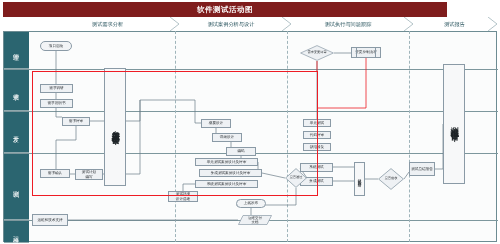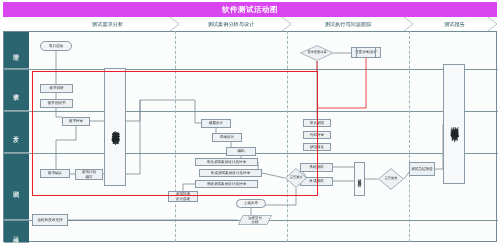--- a/index.html
+++ b/index.html
@@ -1,22 +1,22 @@
 <!DOCTYPE html>
 <html><head>
 <meta charset="utf-8">
 <style>
   html,body{margin:0;padding:0;background:#ffffff;}
   body{font-family:"DejaVu Sans","Liberation Sans",sans-serif;}
 
   #root{position:relative;width:500px;height:244px;overflow:hidden;background:#fff;}
 
   
-  .titlebar{position:absolute;left:3px;top:2px;width:494px;height:15px;
-    background:#d946ef;display:flex;align-items:center;justify-content:center;}
+  .titlebar{position:absolute;left:3px;top:2px;width:444px;height:15px;
+    background:#7f1d1d;display:flex;align-items:center;justify-content:center;}
   .titlebar .t{color:#fff;font-size:7.5px;letter-spacing:.5px;font-weight:bold;}
 
   
   .phasebar{position:absolute;left:0;top:17px;width:500px;height:14px;}
   .phase{position:absolute;top:0;height:14px;display:flex;align-items:center;
          justify-content:center;color:#24505a;font-size:5.2px;}
   .chevline{position:absolute;top:0;height:14px;width:14px;}
 
   
   .lanes{position:absolute;left:3px;top:31px;width:494px;height:211px;

